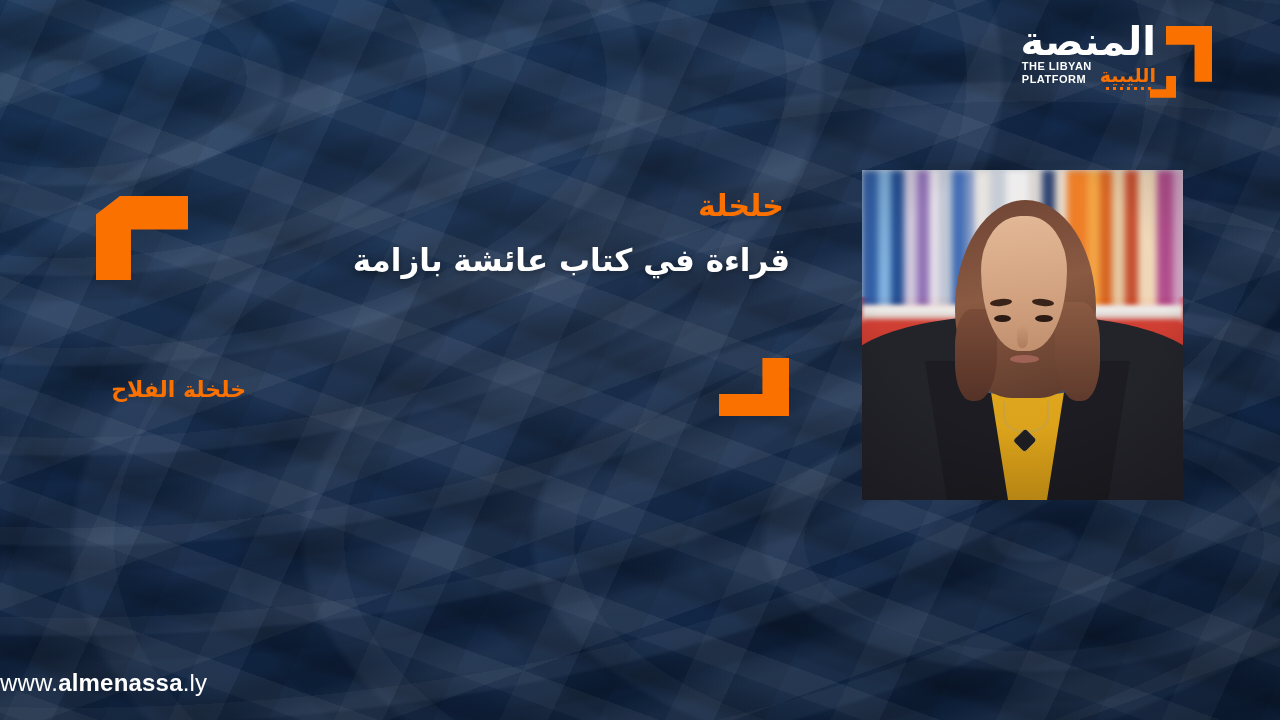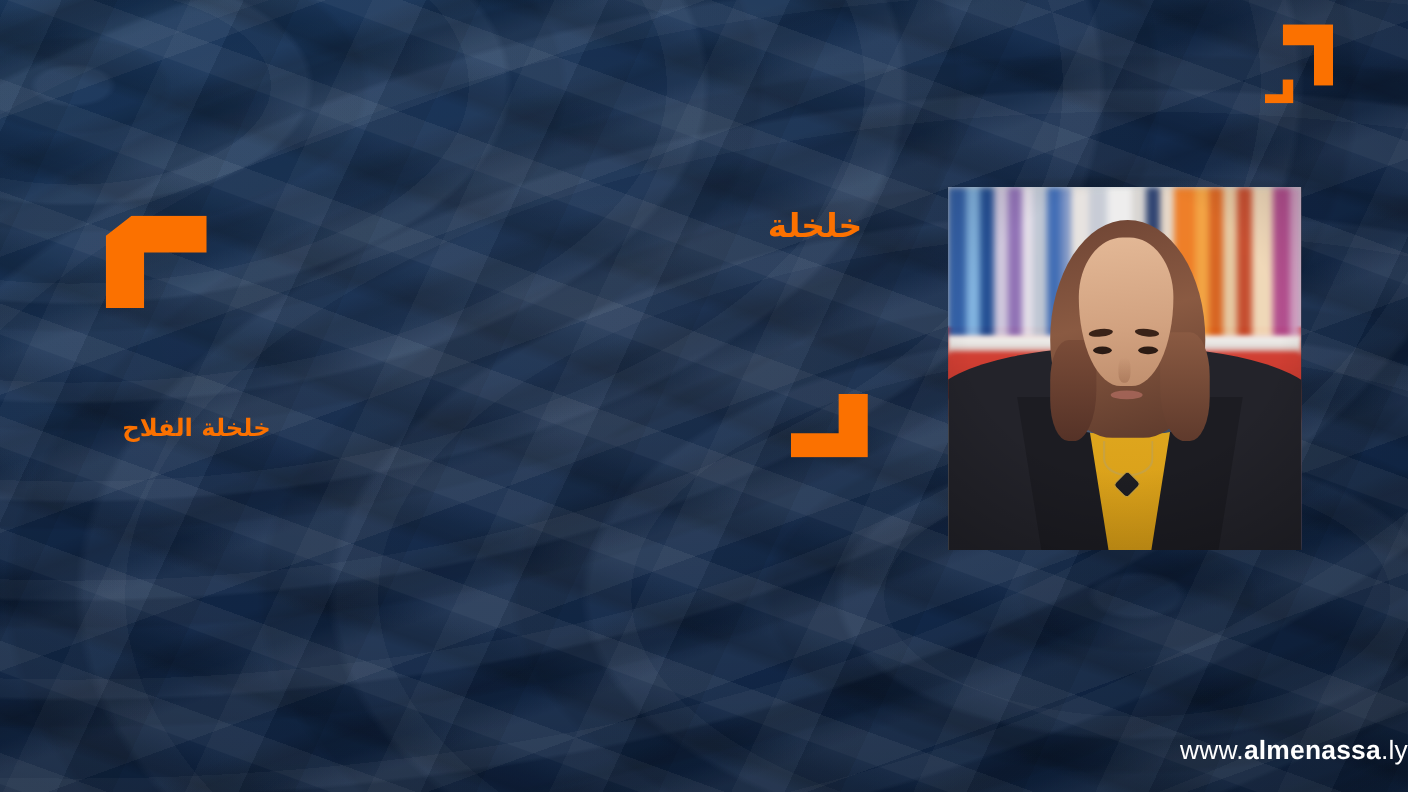--- a/index.html
+++ b/index.html
@@ -258,21 +258,21 @@
     text-shadow:0 2px 6px rgba(0,0,0,.35);
   }
   .headline .l1,.headline .l2{display:block;white-space:nowrap;}
   .author{
     position:absolute;right:1034px;top:379px;
     color:#FB7100;font-size:22px;font-weight:700;line-height:1;
     direction:rtl;text-align:right;white-space:nowrap;
   }
   .site{
     position:absolute;left:0;right:0;bottom:23px;
-    text-align:right;color:#ffffff;direction:ltr;
+    text-align:left;color:#ffffff;direction:ltr;
     font-size:24px;letter-spacing:.2px;
     font-family:"Liberation Sans",sans-serif;font-weight:400;
   }
   .site b{font-weight:700;}
 </style>
 </head>
 <body>
 
 <div class="stage">
 
@@ -282,20 +282,30 @@
     <div class="bg-waves"></div>
     <div class="bg-zig"></div>
     <div class="bg-vig"></div>
   </div>
 
   <div class="logo">
     <div class="logo-mark">
       <div class="hook"></div>
       <div class="logo-mark-small">
         <div class="hook2"></div>
+      </div>
+    </div>
+    <div class="logo-text">
+      <div class="logo-ar">المنصة</div>
+      <div class="logo-row">
+        <div class="logo-sub">الليبية</div>
+        <div class="logo-en">
+          <div>THE LIBYAN</div>
+          <div>PLATFORM</div>
+        </div>
       </div>
     </div>
   </div>
 
   <div class="photo">
     <div class="bgshelf"></div>
     <div class="books"></div>
     <div class="shelfline"></div>
     <div class="redwall"></div>
     <div class="lowerwall"></div>
@@ -319,20 +329,21 @@
     <div class="pendant"></div>
     <div class="soften"></div>
   </div>
 
   <div class="hook-tl"></div>
   <div class="hook-br"></div>
 
   <div class="kicker">خلخلة</div>
 
   <div class="headline">
+    <span class="l1">قراءة في كتاب عائشة بازامة</span>
   </div>
 
   <div class="author">خلخلة الفلاح</div>
 
   <div class="site">
     <span>www.</span><b>almenassa</b><span>.ly</span>
   </div>
 
 </div>
 

